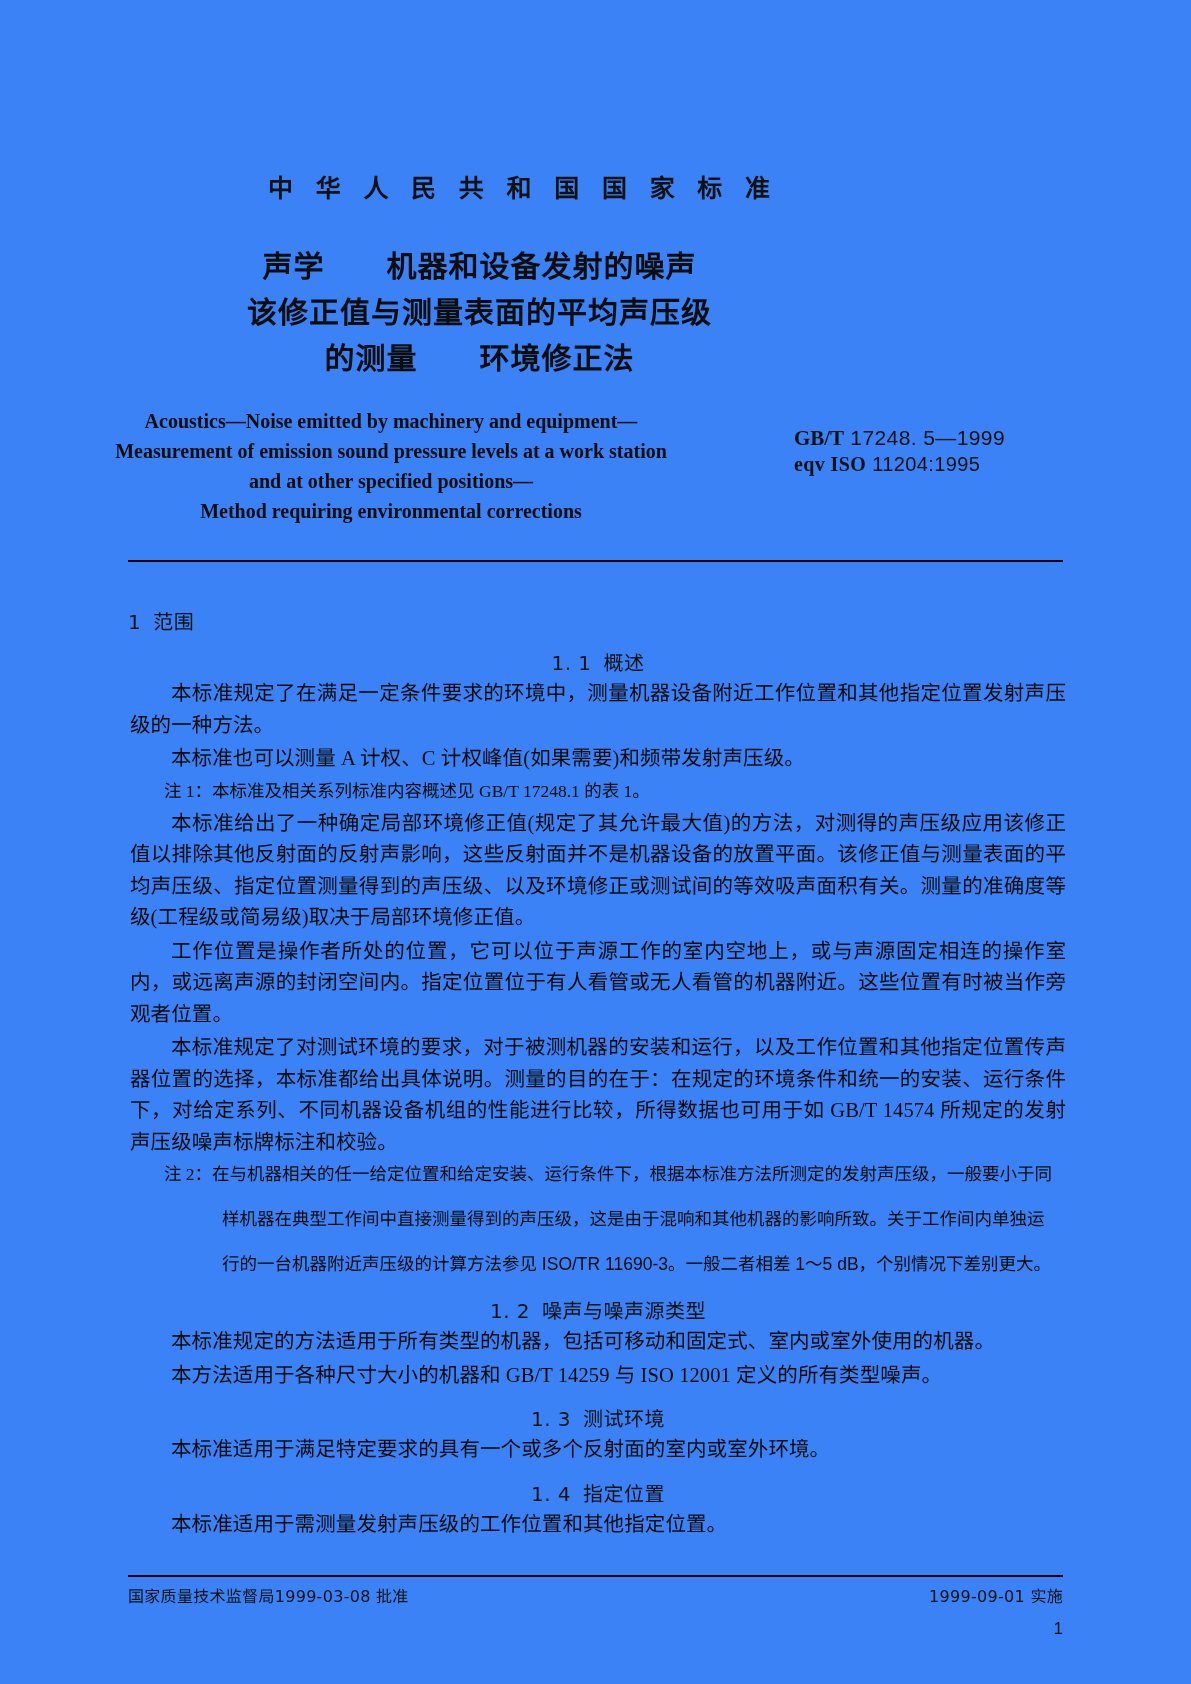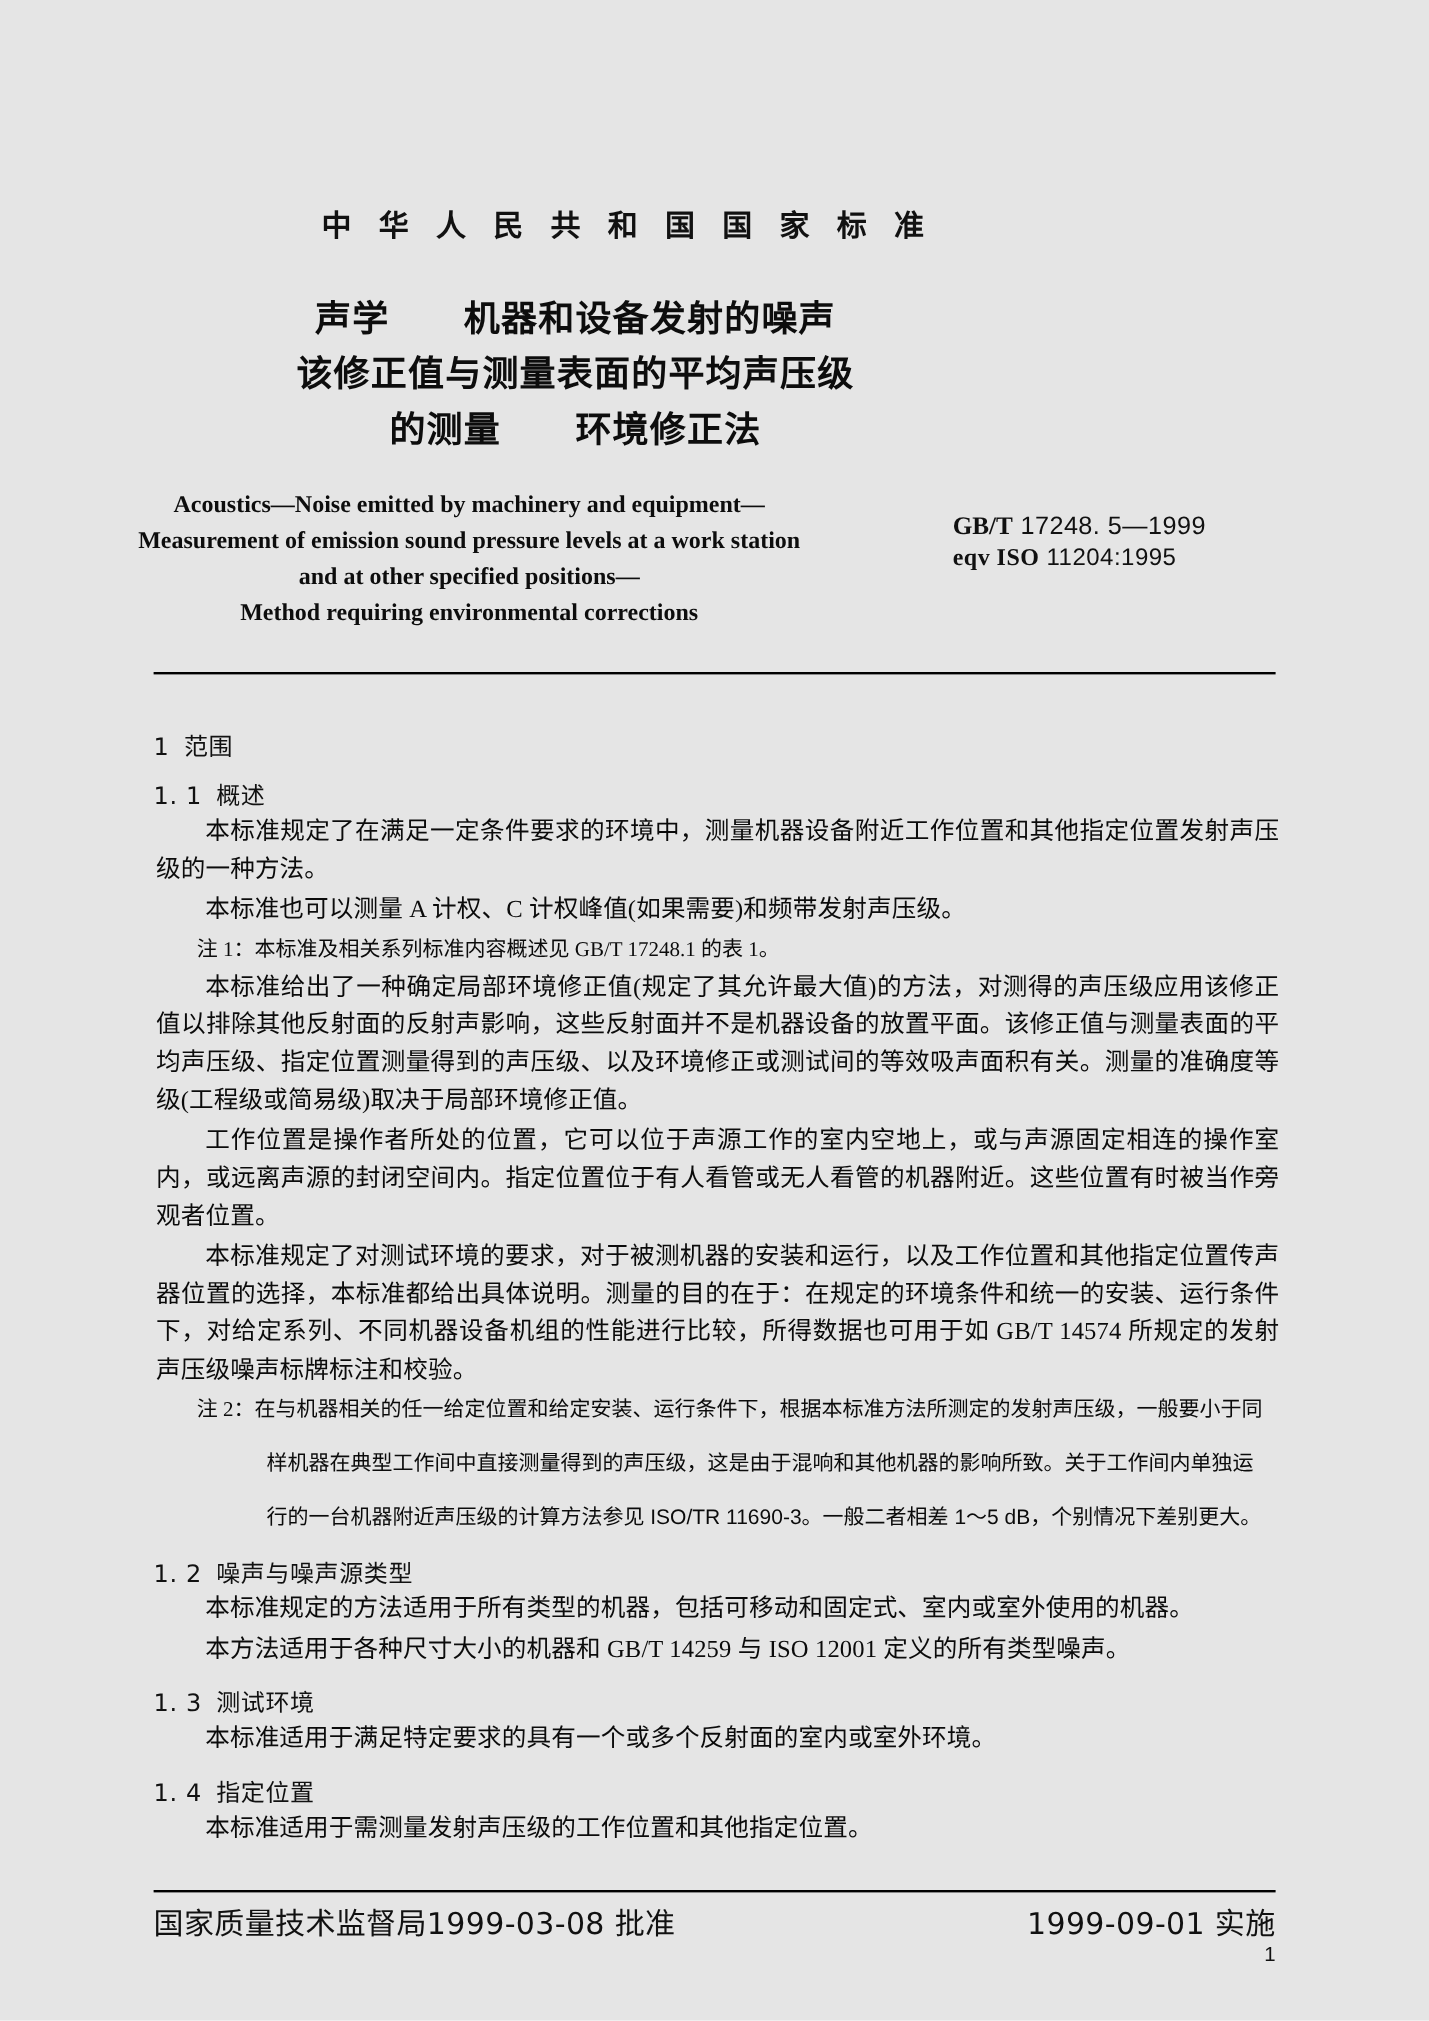--- a/index.html
+++ b/index.html
@@ -11,21 +11,21 @@
   body {
     font-family: "Liberation Serif", "DejaVu Serif", serif;
     color: #000000;
   }
 
   .page {
     position: relative;
     width: 1191px;
     height: 1684px;
     margin: 0 auto;
-    background: #e5e5e5;
+    background: #3b82f6;
     overflow: hidden;
     box-sizing: border-box;
   }
 
   
   .header-block {
     position: absolute;
     left: 0;
     top: 0;
     width: 1191px;
@@ -133,20 +133,21 @@
   }
   .h1 .num { margin-right: 12px; }
 
   .h2 {
     font-family: "DejaVu Sans", "Liberation Sans", sans-serif;
     font-size: 20px;
     font-weight: 500;
     color: #111;
     margin: 12px 0 2px 0;
     letter-spacing: 0.5px;
+    text-align: center;
   }
   .h2 .num { margin-right: 12px; }
 
   p.para {
     margin: 2px;
     font-family: "Liberation Serif", "DejaVu Serif", serif;
     font-size: 20.5px;
     line-height: 31.5px;
     text-align: justify;
     text-justify: inter-character;
@@ -185,21 +186,21 @@
   }
   .footer {
     position: absolute;
     left: 128px;
     top: 1583px;
     width: 935px;
     display: flex;
     justify-content: space-between;
     align-items: baseline;
     font-family: "DejaVu Sans", "Liberation Sans", sans-serif;
-    font-size: 25px;
+    font-size: 16px;
     color: #111;
     letter-spacing: 0.3px;
   }
   .page-number {
     position: absolute;
     right: 128px;
     top: 1619px;
     font-family: "Liberation Sans", "DejaVu Sans", sans-serif;
     font-size: 17px;
     color: #111;

